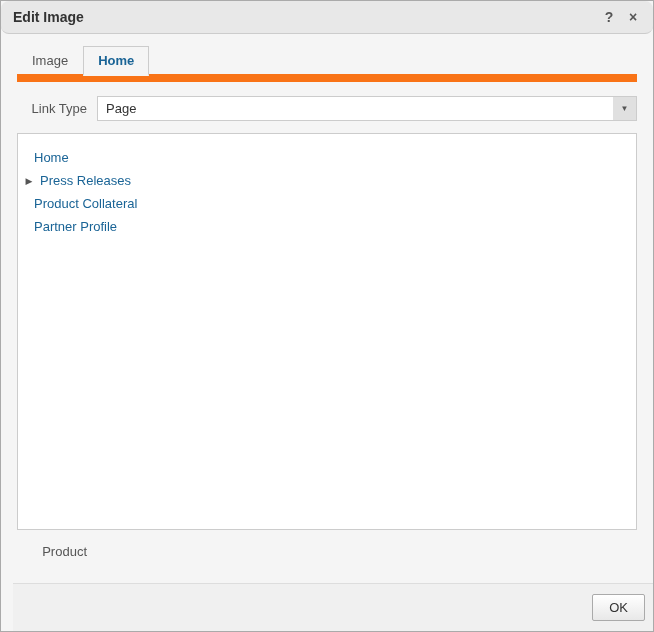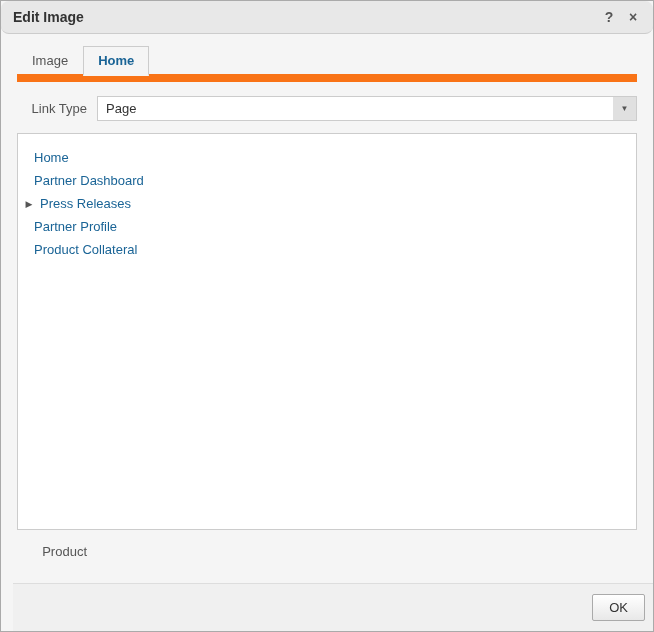--- a/index.html
+++ b/index.html
@@ -211,32 +211,29 @@
           <option>Page</option>
         </select>
         <div class="select-arrow"></div>
       </div>
     </div>
 
     <div class="tree-panel">
       <div class="tree-item">
         <span class="tree-item-text">Home</span>
       </div>
-      <div class="tree-item">
-        <span class="tree-item-text">Partner Dashboard</span>
-      </div>
       <div class="tree-item has-arrow">
         <span class="tree-arrow">▶</span>
         <span class="tree-item-text">Press Releases</span>
       </div>
       <div class="tree-item">
+        <span class="tree-item-text">Product Collateral</span>
+      </div>
+      <div class="tree-item">
         <span class="tree-item-text">Partner Profile</span>
-      </div>
-      <div class="tree-item">
-        <span class="tree-item-text">Product Collateral</span>
       </div>
     </div>
 
     <div class="form-row">
       <label class="form-label">Product</label>
     </div>
   </div>
 
   <div class="dialog-footer">
     <button class="footer-btn primary">OK</button>

